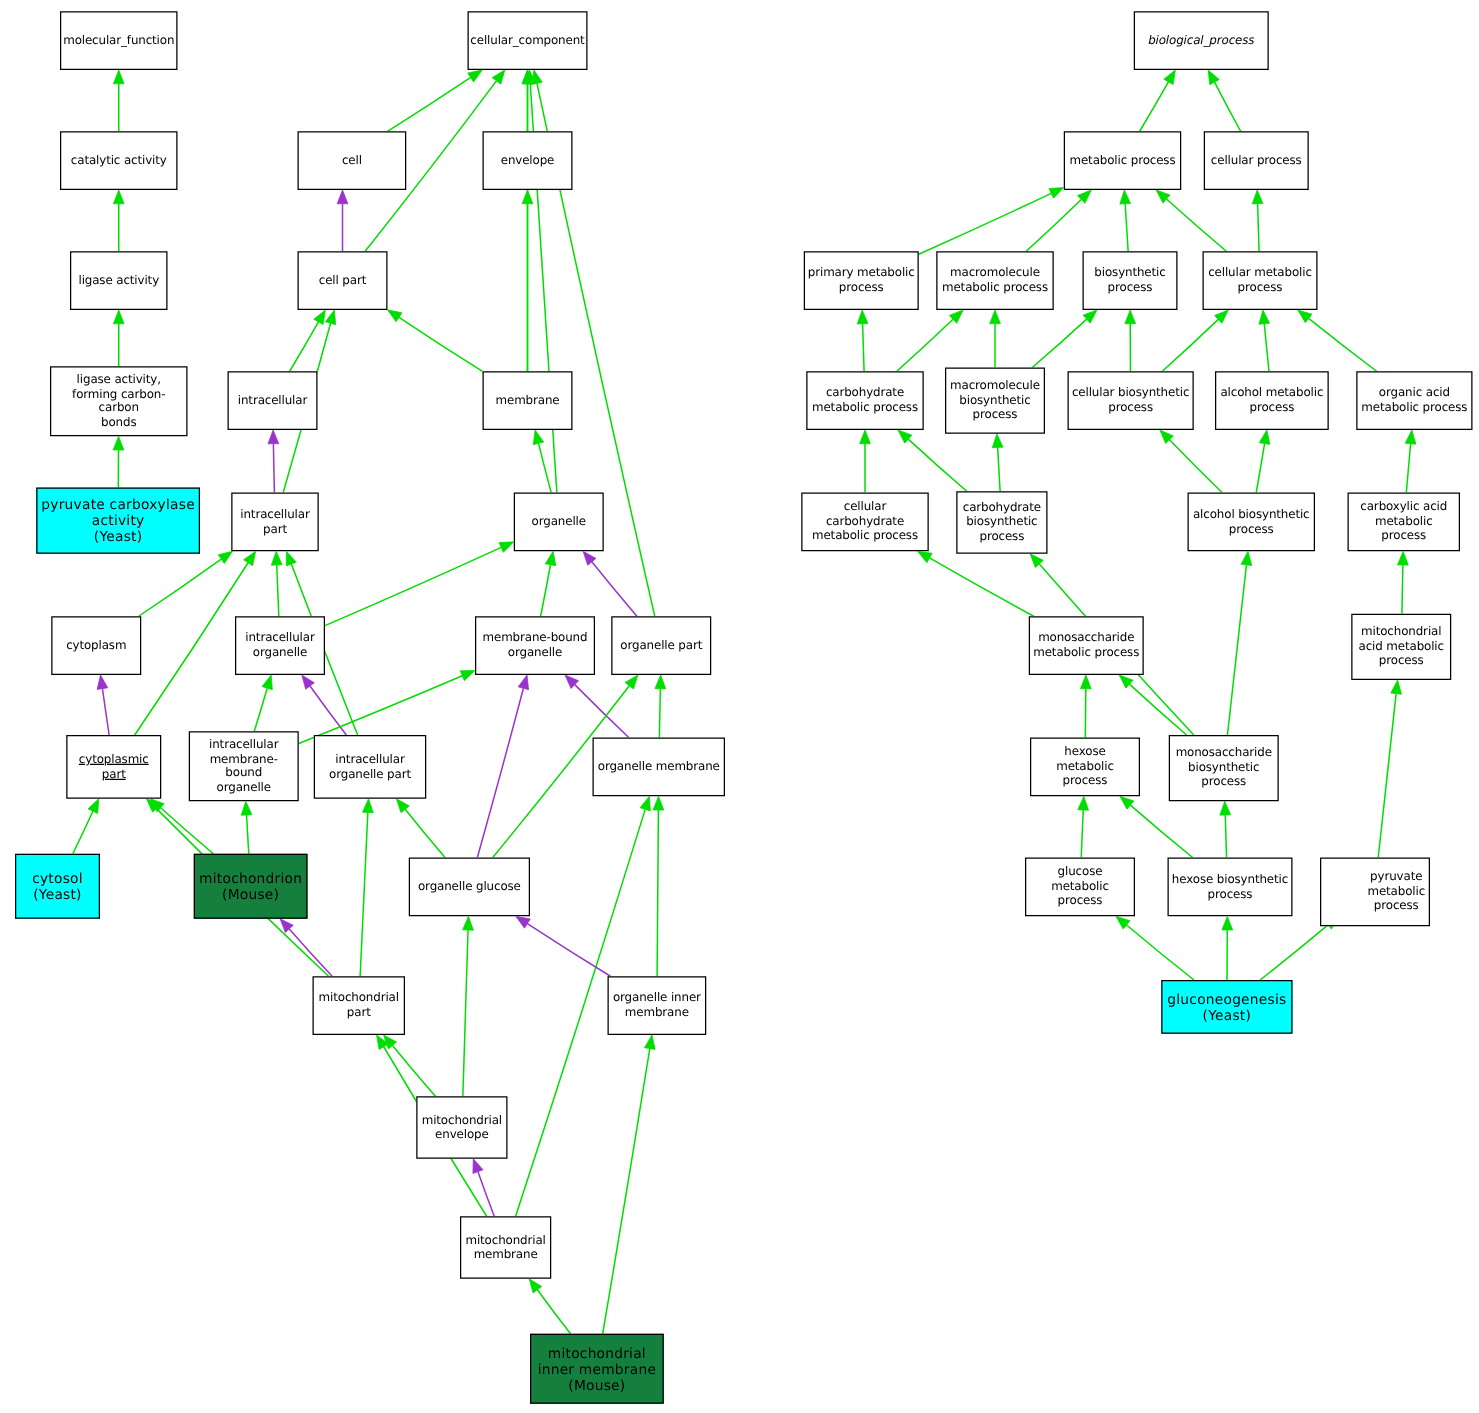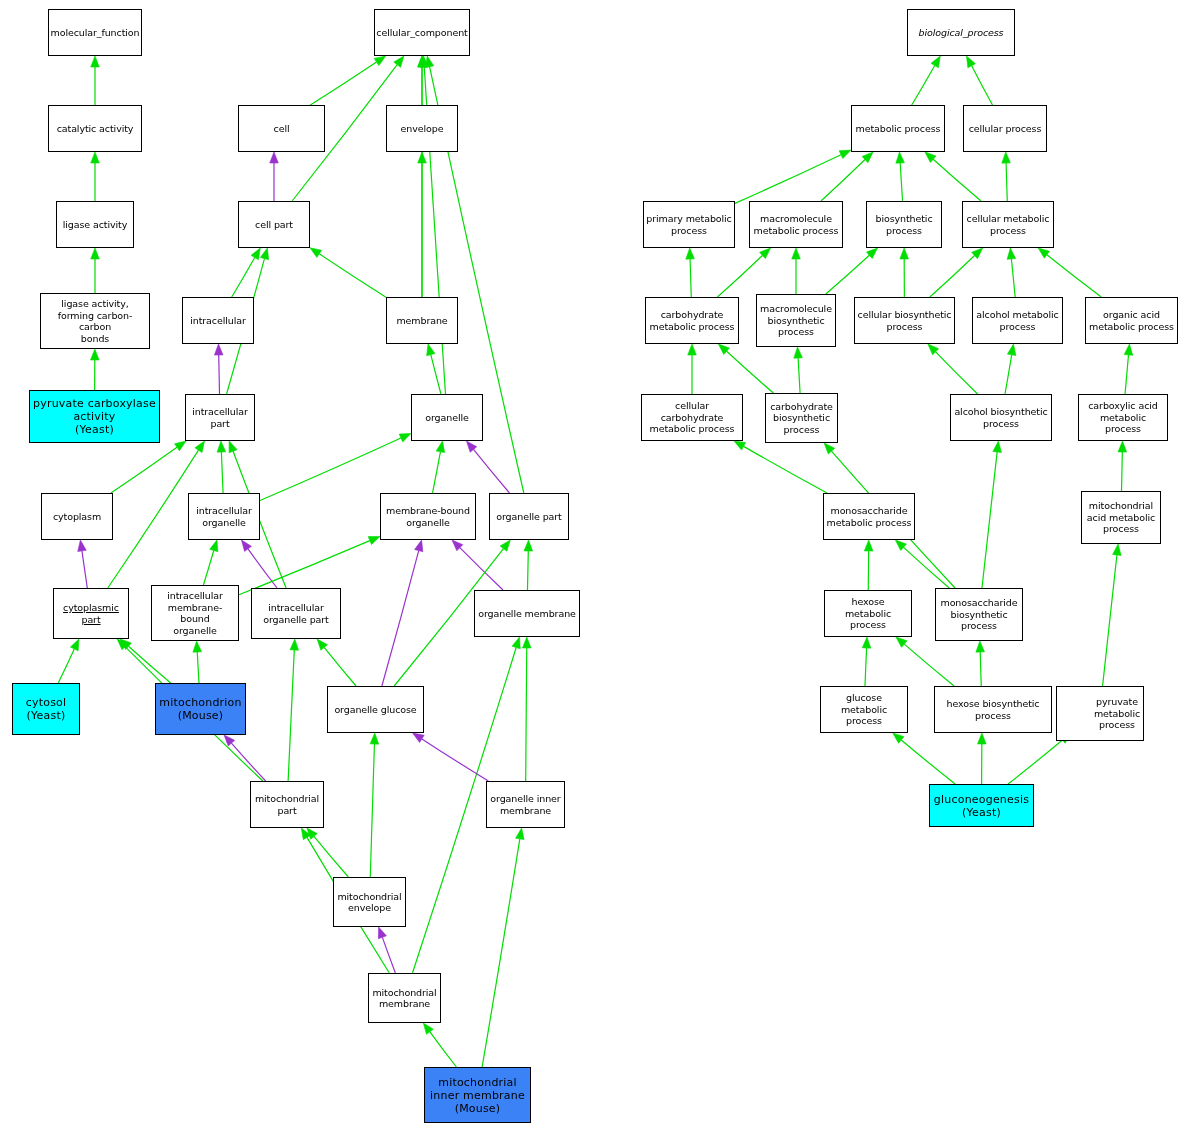--- a/index.html
+++ b/index.html
@@ -38,21 +38,21 @@
     padding: 1px 2px;
     letter-spacing: -0.1px;
   }
   .go-node.hl-yeast {
     background: #00ffff;
     font-size: 11px;
     line-height: 13px;
     letter-spacing: 0.2px;
   }
   .go-node.hl-mouse {
-    background: #3b82f6;
+    background: #15803d;
     font-size: 11px;
     line-height: 13px;
     letter-spacing: 0.2px;
   }
 </style>
 </head>
 <body>
 
 <div id="canvas-wrap">
   <svg class="edges" id="edge-layer" viewBox="0 0 1183 1130" xmlns="http://www.w3.org/2000/svg">
@@ -470,20 +470,20 @@
       <div class="go-node" style="left: 1081px; top: 491px; width: 80px; height: 53px;">mitochondrial
 acid metabolic
 process</div>
       <div class="go-node" style="left: 824px; top: 590px; width: 88px; height: 47px;">hexose metabolic
 process</div>
       <div class="go-node" style="left: 935px; top: 588px; width: 88px; height: 53px;">monosaccharide
 biosynthetic
 process</div>
       <div class="go-node" style="left: 820px; top: 686px; width: 88px; height: 47px;">glucose metabolic
 process</div>
-      <div class="go-node" style="left: 934px; top: 686px; width: 118px; height: 47px;">hexose biosynthetic
+      <div class="go-node" style="left: 934px; top: 686px; width: 100px; height: 47px;">hexose biosynthetic
 process</div>
       <div class="go-node" style="left: 1056px; top: 686px; width: 88px; height: 55px; padding-left: 36px;">pyruvate metabolic
 process</div>
       <div class="go-node hl-yeast" style="left: 929px; top: 784px; width: 105px; height: 43px;">gluconeogenesis
 (Yeast)</div>
     </div>
 </div>
 
 </body></html>

